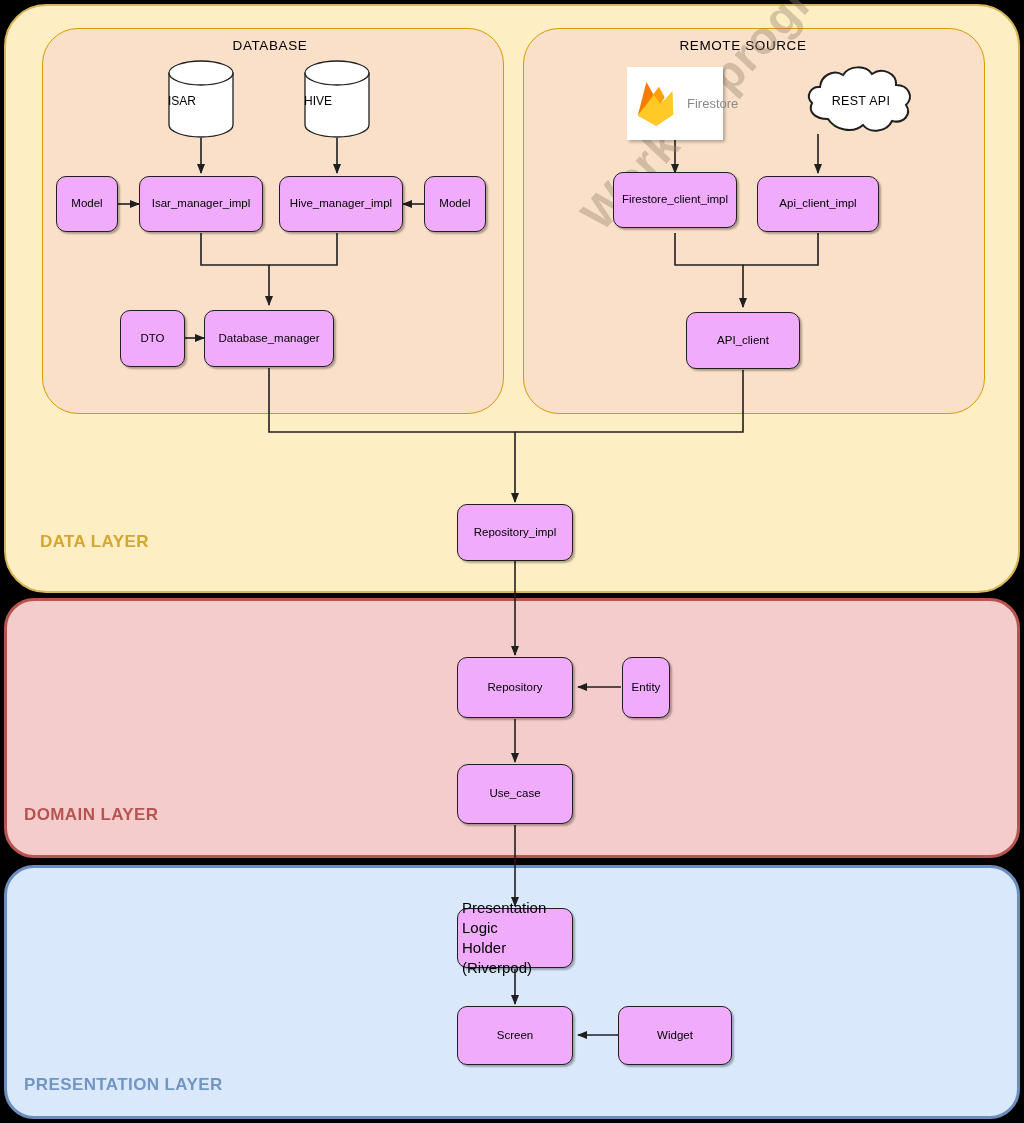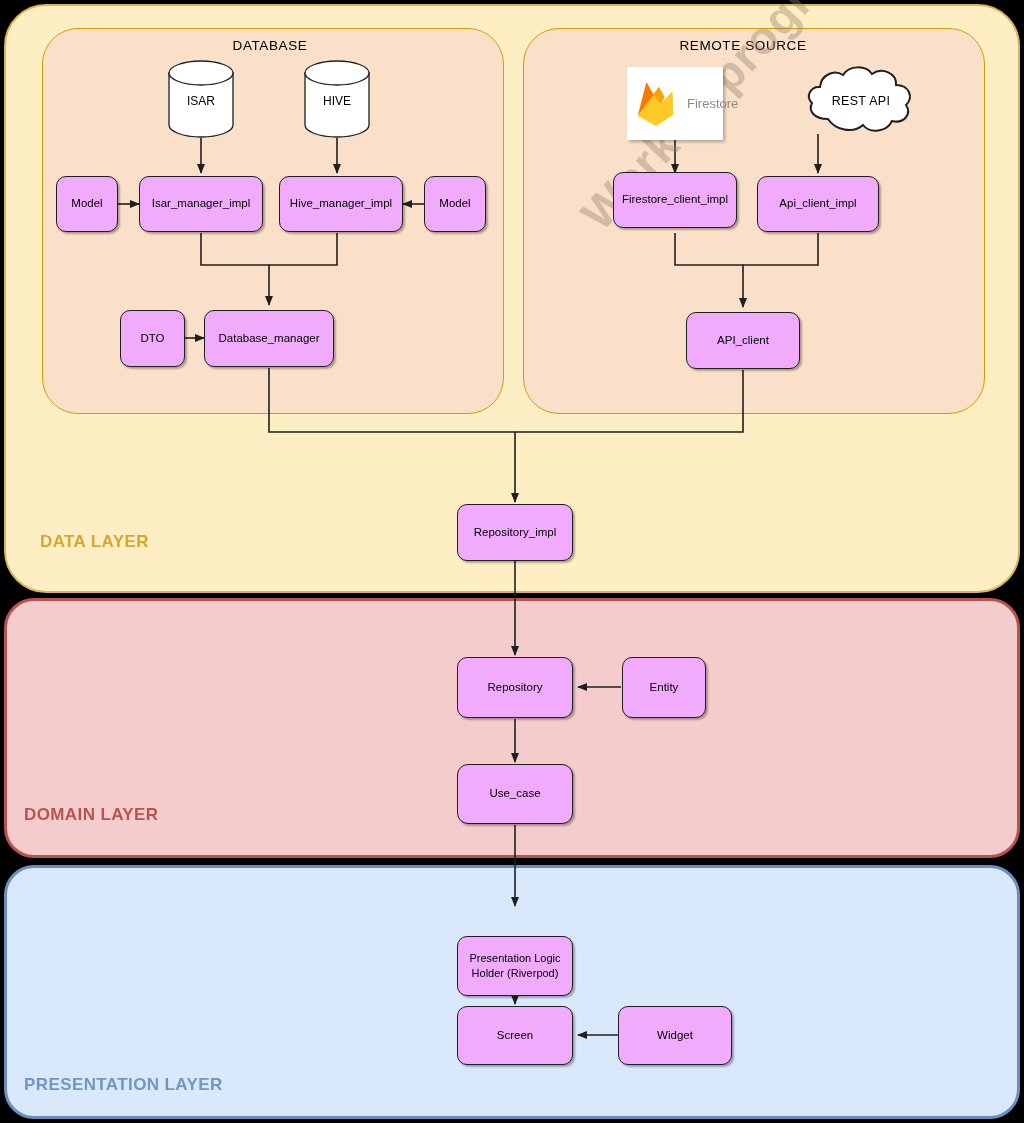--- a/index.html
+++ b/index.html
@@ -97,32 +97,31 @@
     border-radius: 10px;
     display: flex;
     align-items: center;
     justify-content: center;
     font-size: 11.5px;
     color: #000;
     line-height: 1.35;
     box-shadow: 2px 2px 2px rgba(0,0,0,0.30);
     padding: 2px 4px;
   }
-  .node.two-line { font-size: 11px; margin-top: 28px; }
+  .node.two-line { font-size: 15px; }
 
   
   .cylinder {
     position: absolute;
     box-sizing: border-box;
   }
   .cylinder svg { display: block; overflow: visible; }
   .cyl-label {
     position: absolute;
     width: 100%;
-    text-align: center;
     font-size: 12px;
     color: #000;
     top: 44%;
   }
 
   
   .cloud { position: absolute; }
   .cloud svg { display: block; }
   .cloud-label {
     position: absolute;
@@ -318,21 +317,21 @@
   </div>
 
   <div class="node" style="left:457px; top:504px; width:116px; height:57px;">
     <span>Repository_impl</span>
   </div>
 
   <div class="node" style="left:457px; top:657px; width:116px; height:61px;">
     <span>Repository</span>
   </div>
 
-  <div class="node" style="left:622px; top:657px; width:84px; height:61px;">
+  <div class="node" style="left:622px; top:657px; width:48px; height:61px;">
     <span>Entity</span>
   </div>
 
   <div class="node" style="left:457px; top:764px; width:116px; height:60px;border-radius:11px;">
     <span>Use_case</span>
   </div>
 
   <div class="node two-line" style="left:457px; top:908px; width:116px; height:60px; flex-direction:column;">
     <span>Presentation Logic</span>
     <span>Holder (Riverpod)</span>

